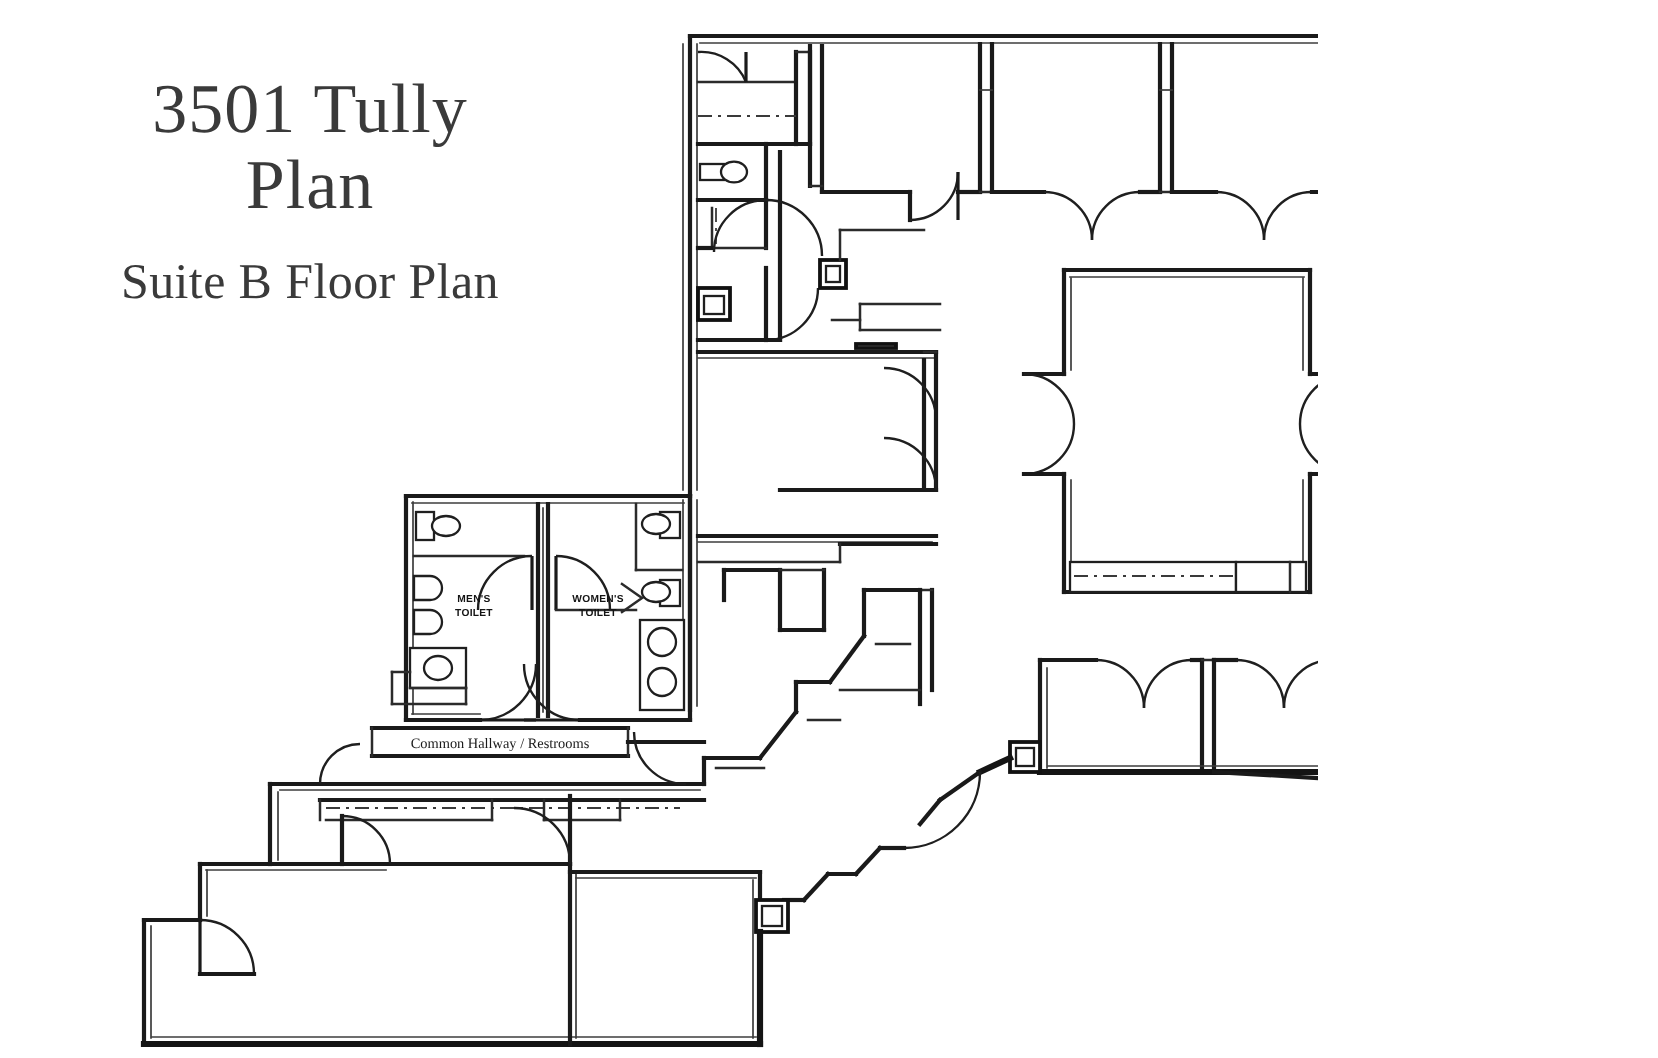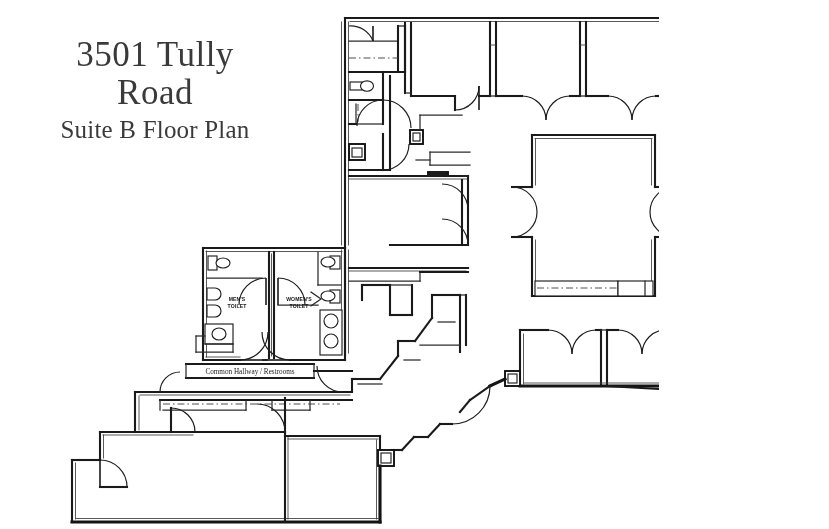--- a/index.html
+++ b/index.html
@@ -28,21 +28,21 @@
     font-size: 35px;
     letter-spacing: 0.5px;
   }
   #title-line2 {
     font-size: 35px;
     letter-spacing: 0.5px;
   }
   #title-line3 {
     font-size: 25px;
     letter-spacing: 0.2px;
-    margin-top: 4px;
+    margin-top: 16px;
   }
   #title-line4 {
     font-size: 25px;
     letter-spacing: 0.2px;
     margin-top: 1px;
   }
   #plan-svg {
     position: absolute;
     left: 0;
     top: 0;
@@ -72,21 +72,21 @@
     text-anchor: middle;
   }
 </style>
 </head>
 <body>
 
 <div id="page">
 
   <div id="title-block">
     <div id="title-line1">3501 Tully</div>
-    <div id="title-line2">Road</div>
+    <div id="title-line2">Plan</div>
     <div id="title-line3">Suite B Floor Plan</div>
   </div>
 
   <svg id="plan-svg" width="829" height="529" viewBox="0 0 829 529">
 
     <g>
       <path class="room-fill" d="M345,18 L732,18 L732,62 L789,62 L789,385 L732,385 L732,400
            L676,400 L676,386 L520,386 L520,400 L490,400 L460,470 L440,470
            L440,480 L380,480 L380,522 L72,522 L72,460 L100,460 L100,432
            L135,432 L135,392 L200,392 L200,360 L200,248 L345,248 Z"></path>

